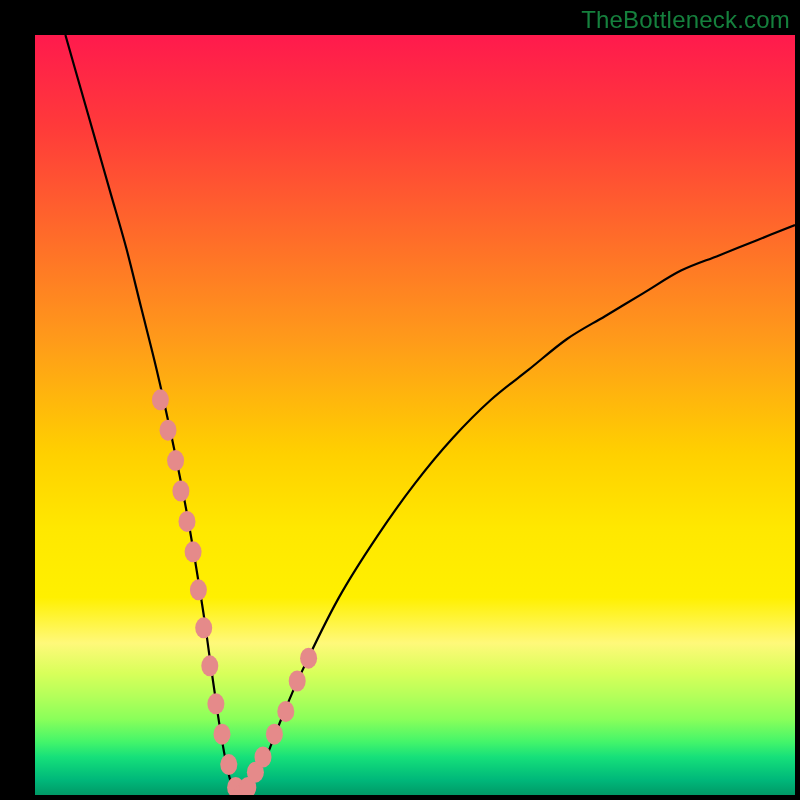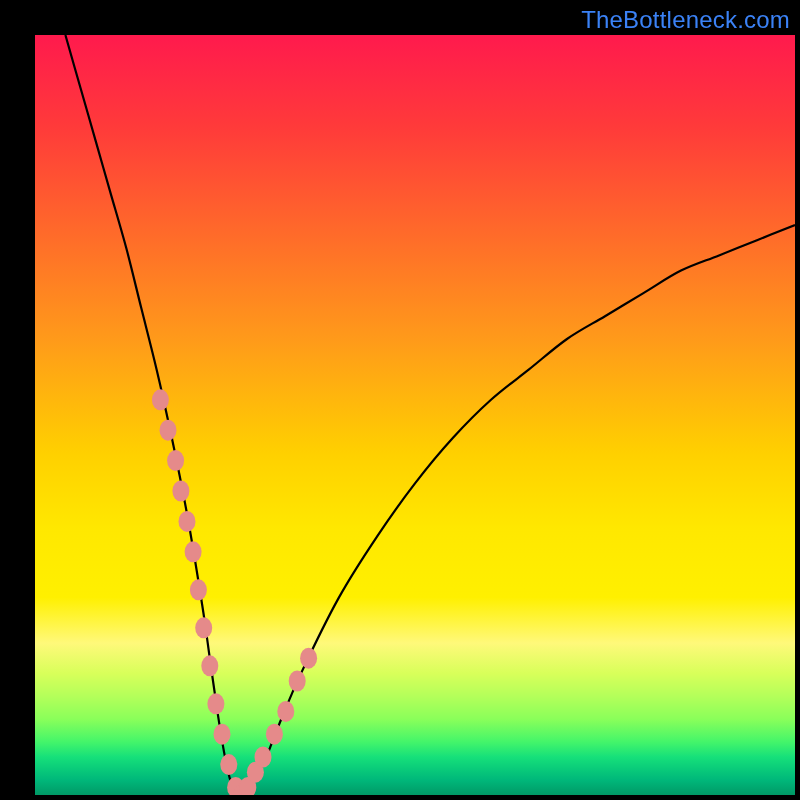--- a/index.html
+++ b/index.html
@@ -39,21 +39,21 @@
       #16e07a 95%,
       #0acc7a 96.5%,
       #00b87a 98%,
       #009966 100%
     );
   }
   .watermark {
     position: absolute;
     top: 6px;
     right: 10px;
-    color: #3b82f6;
+    color: #15803d;
     font-size: 24px;
     font-weight: 400;
     letter-spacing: 0.2px;
     pointer-events: none;
     user-select: none;
   }
   svg.curve {
     position: absolute;
     left: 0;
     top: 0;

